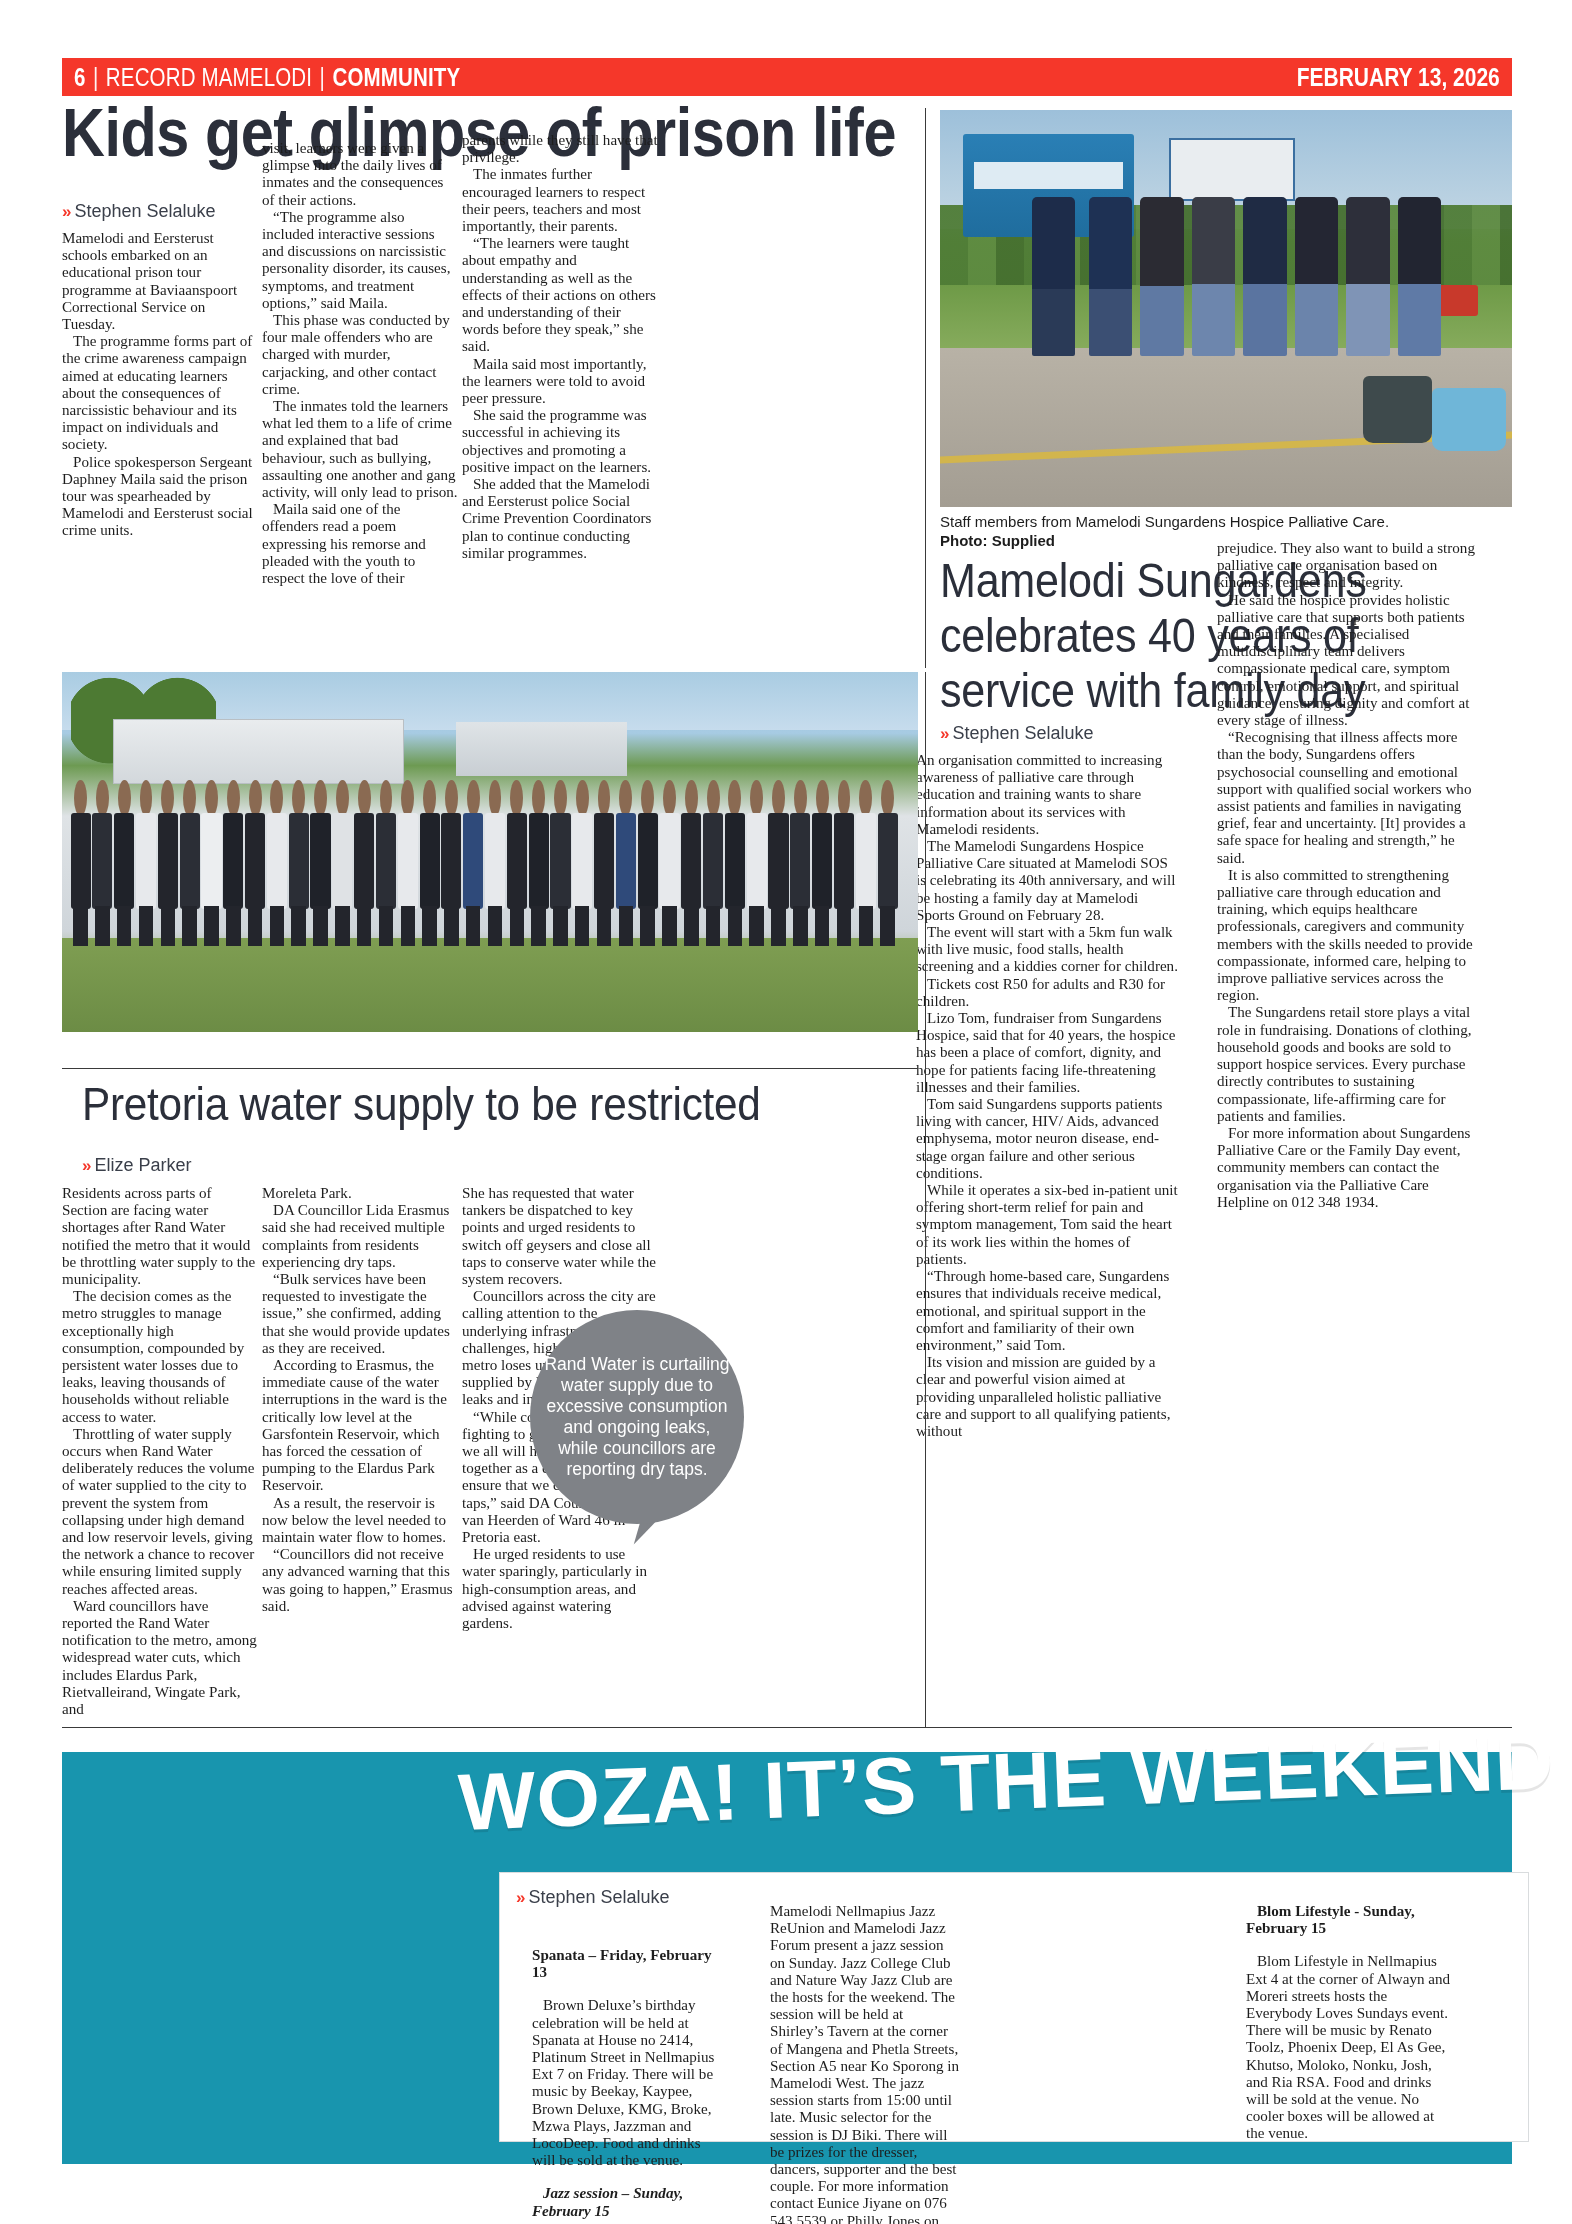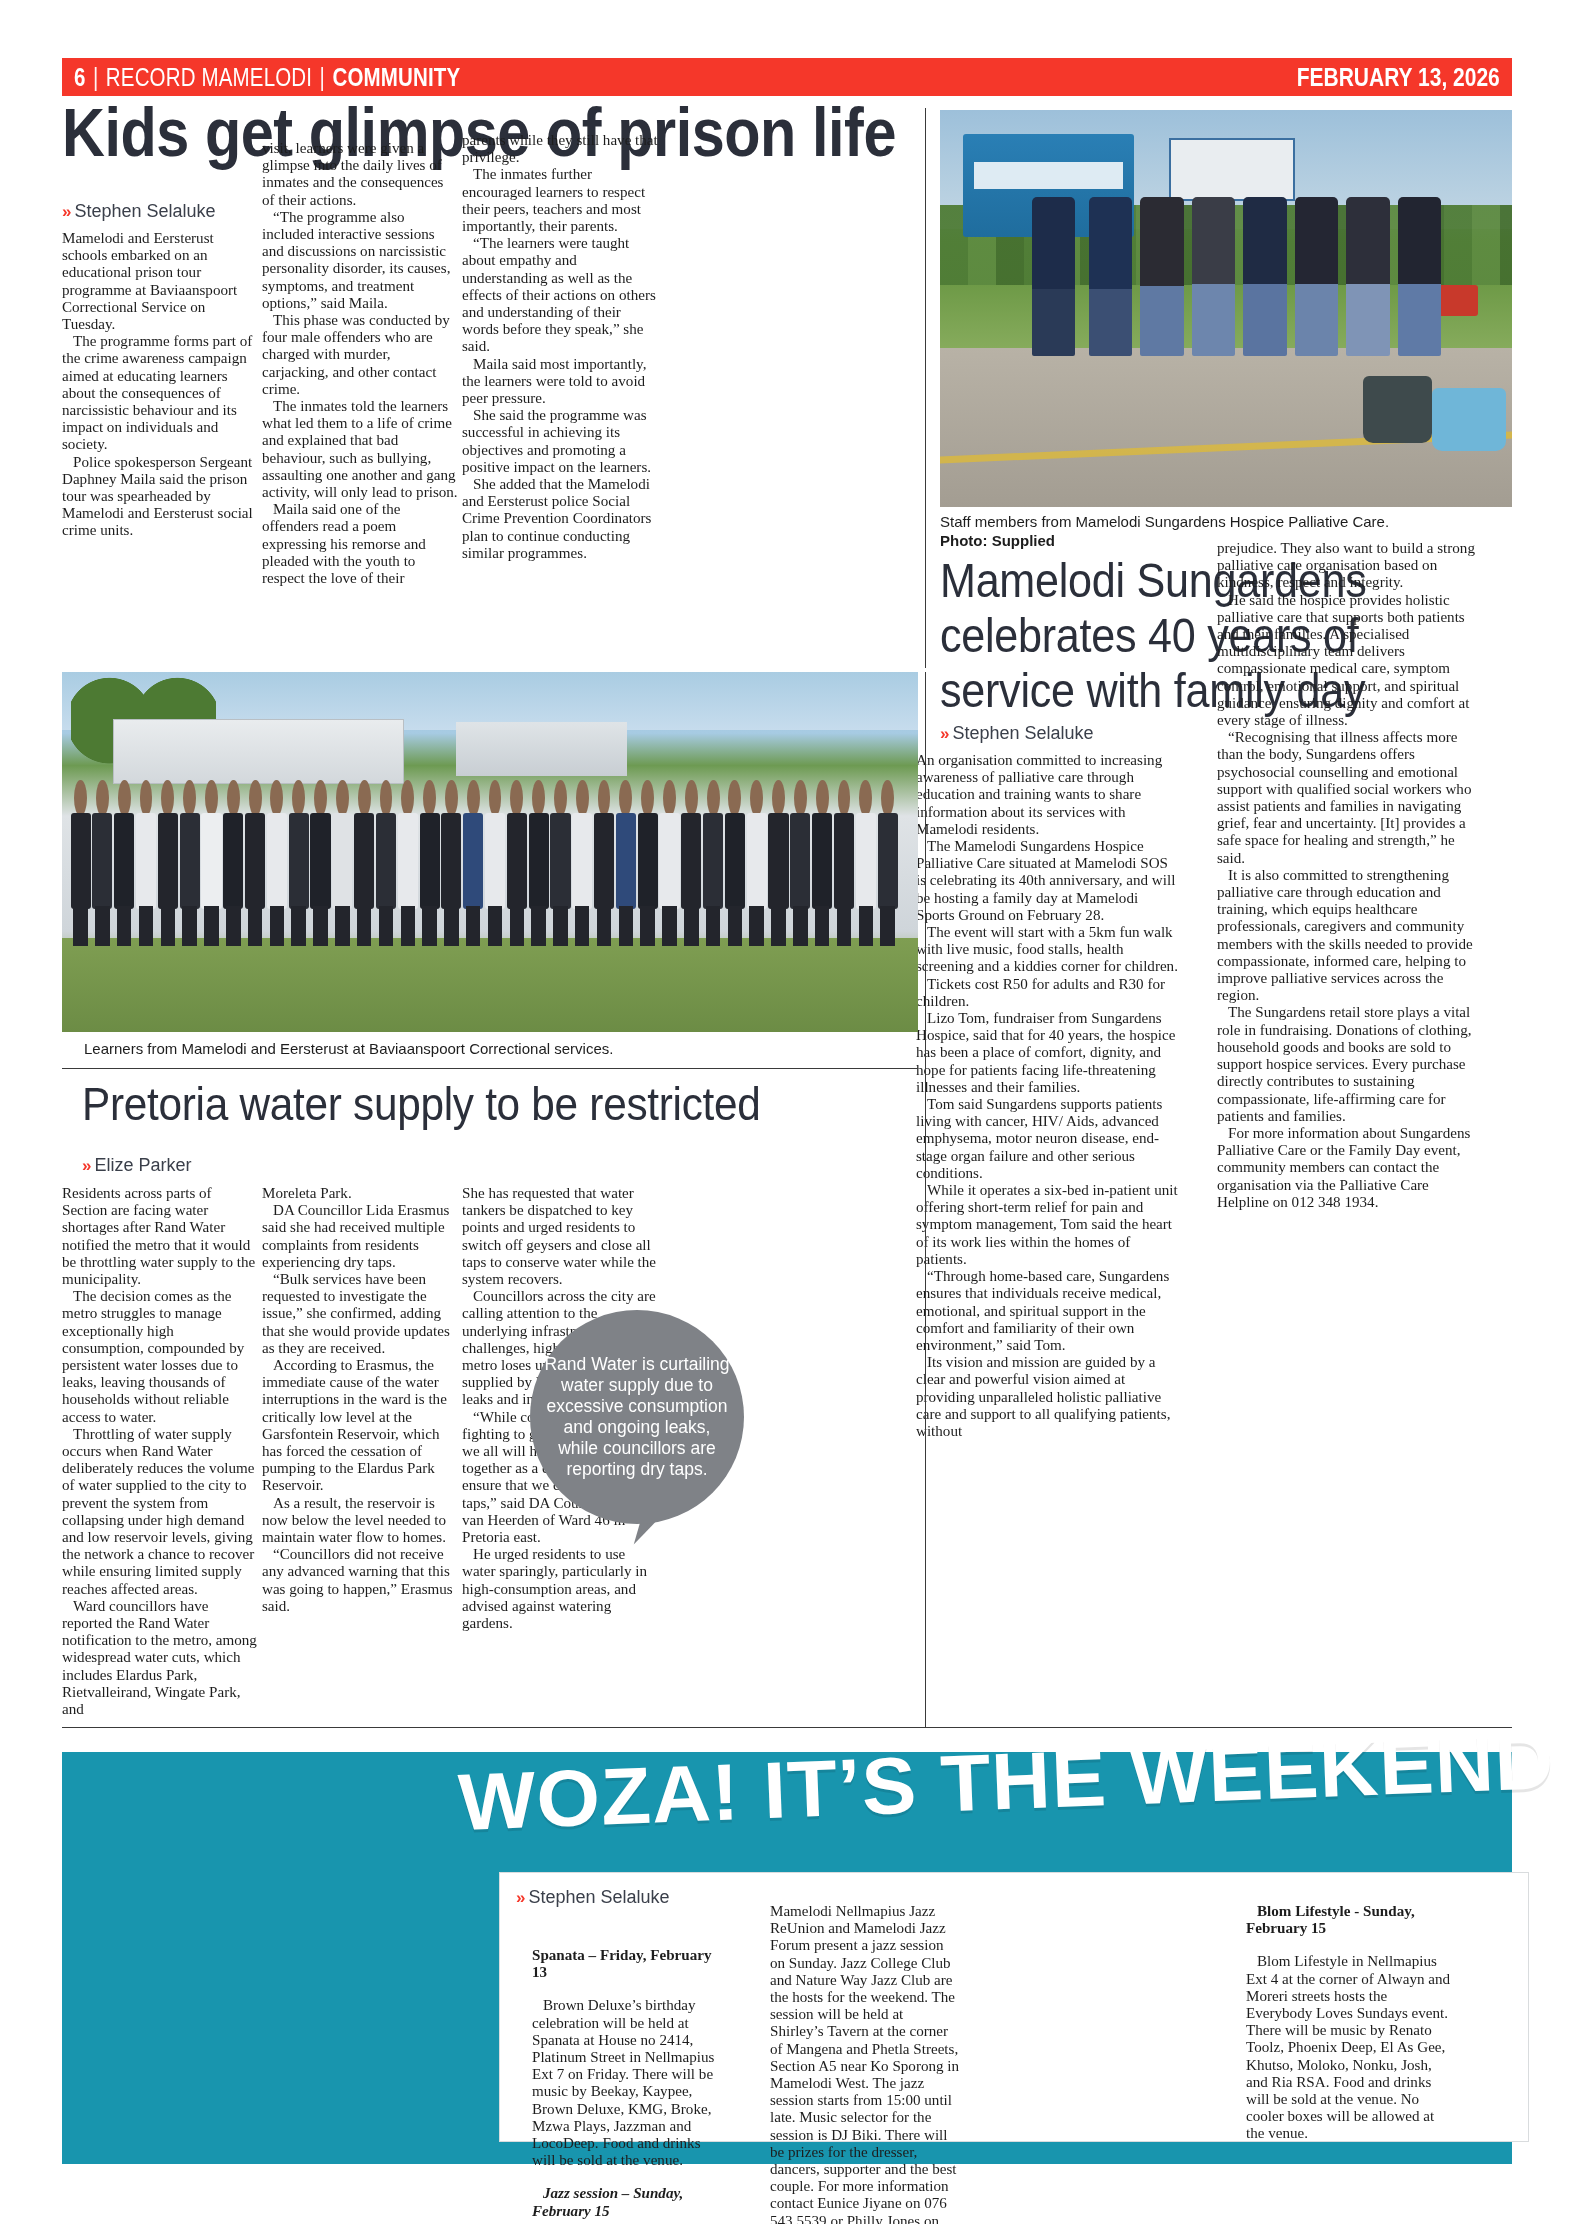--- a/index.html
+++ b/index.html
@@ -487,21 +487,20 @@
           <span class="lr-legs"></span>
         </div>
       <div class="lr-p" style="left:96.2%;">
           <span class="lr-head"></span>
           <span class="lr-body" style="background:#2b2e36;"></span>
           <span class="lr-legs"></span>
         </div>
     </div>
   </div>
 
-  <div class="cap" style="left:84px; top:1039px; width:830px;">Learners from Mamelodi and Eersterust at Baviaanspoort Correctional services.</div>
 
   <div class="hrule" style="left:62px; top:1068px; width:856px;"></div>
   <div class="vrule" style="left:925px; top:672px; height:1055px;"></div>
   <div class="hrule" style="left:62px; top:1727px; width:1450px;"></div>
 
   <div class="hl-water">Pretoria water supply to be restricted</div>
 
   <div class="byline byline-c">
     <span class="chev">»</span>
     <span>Elize Parker</span>

